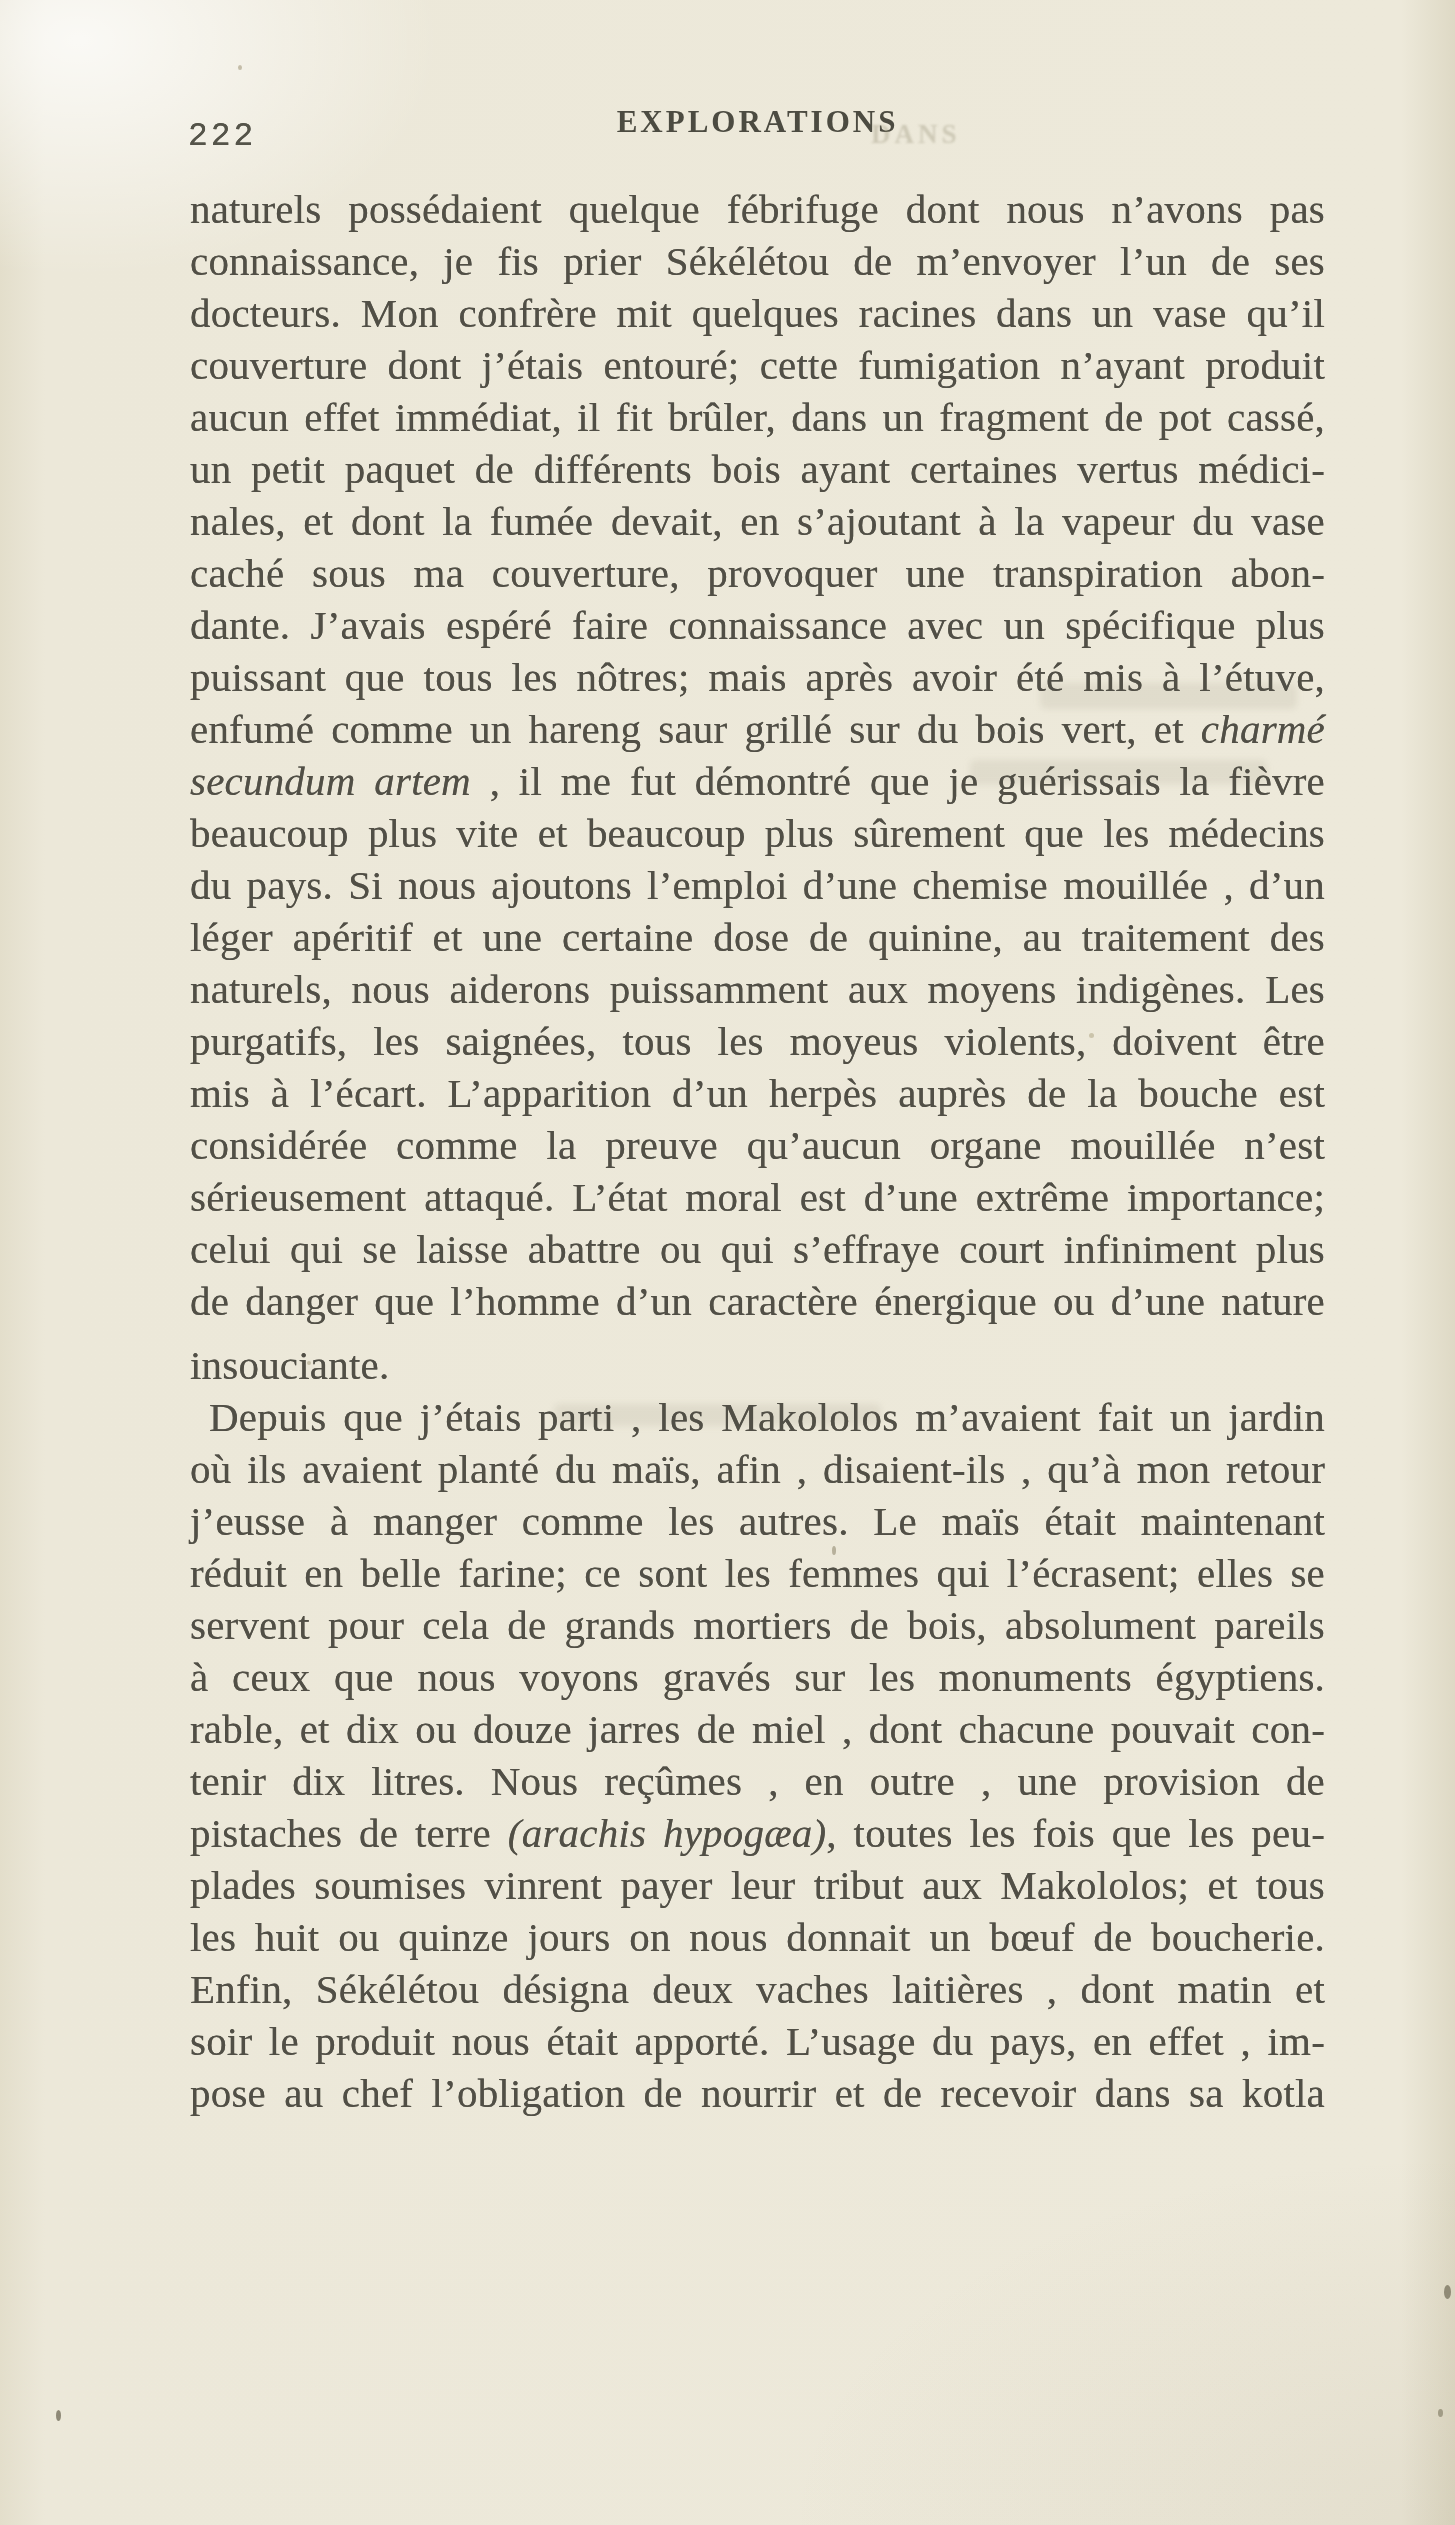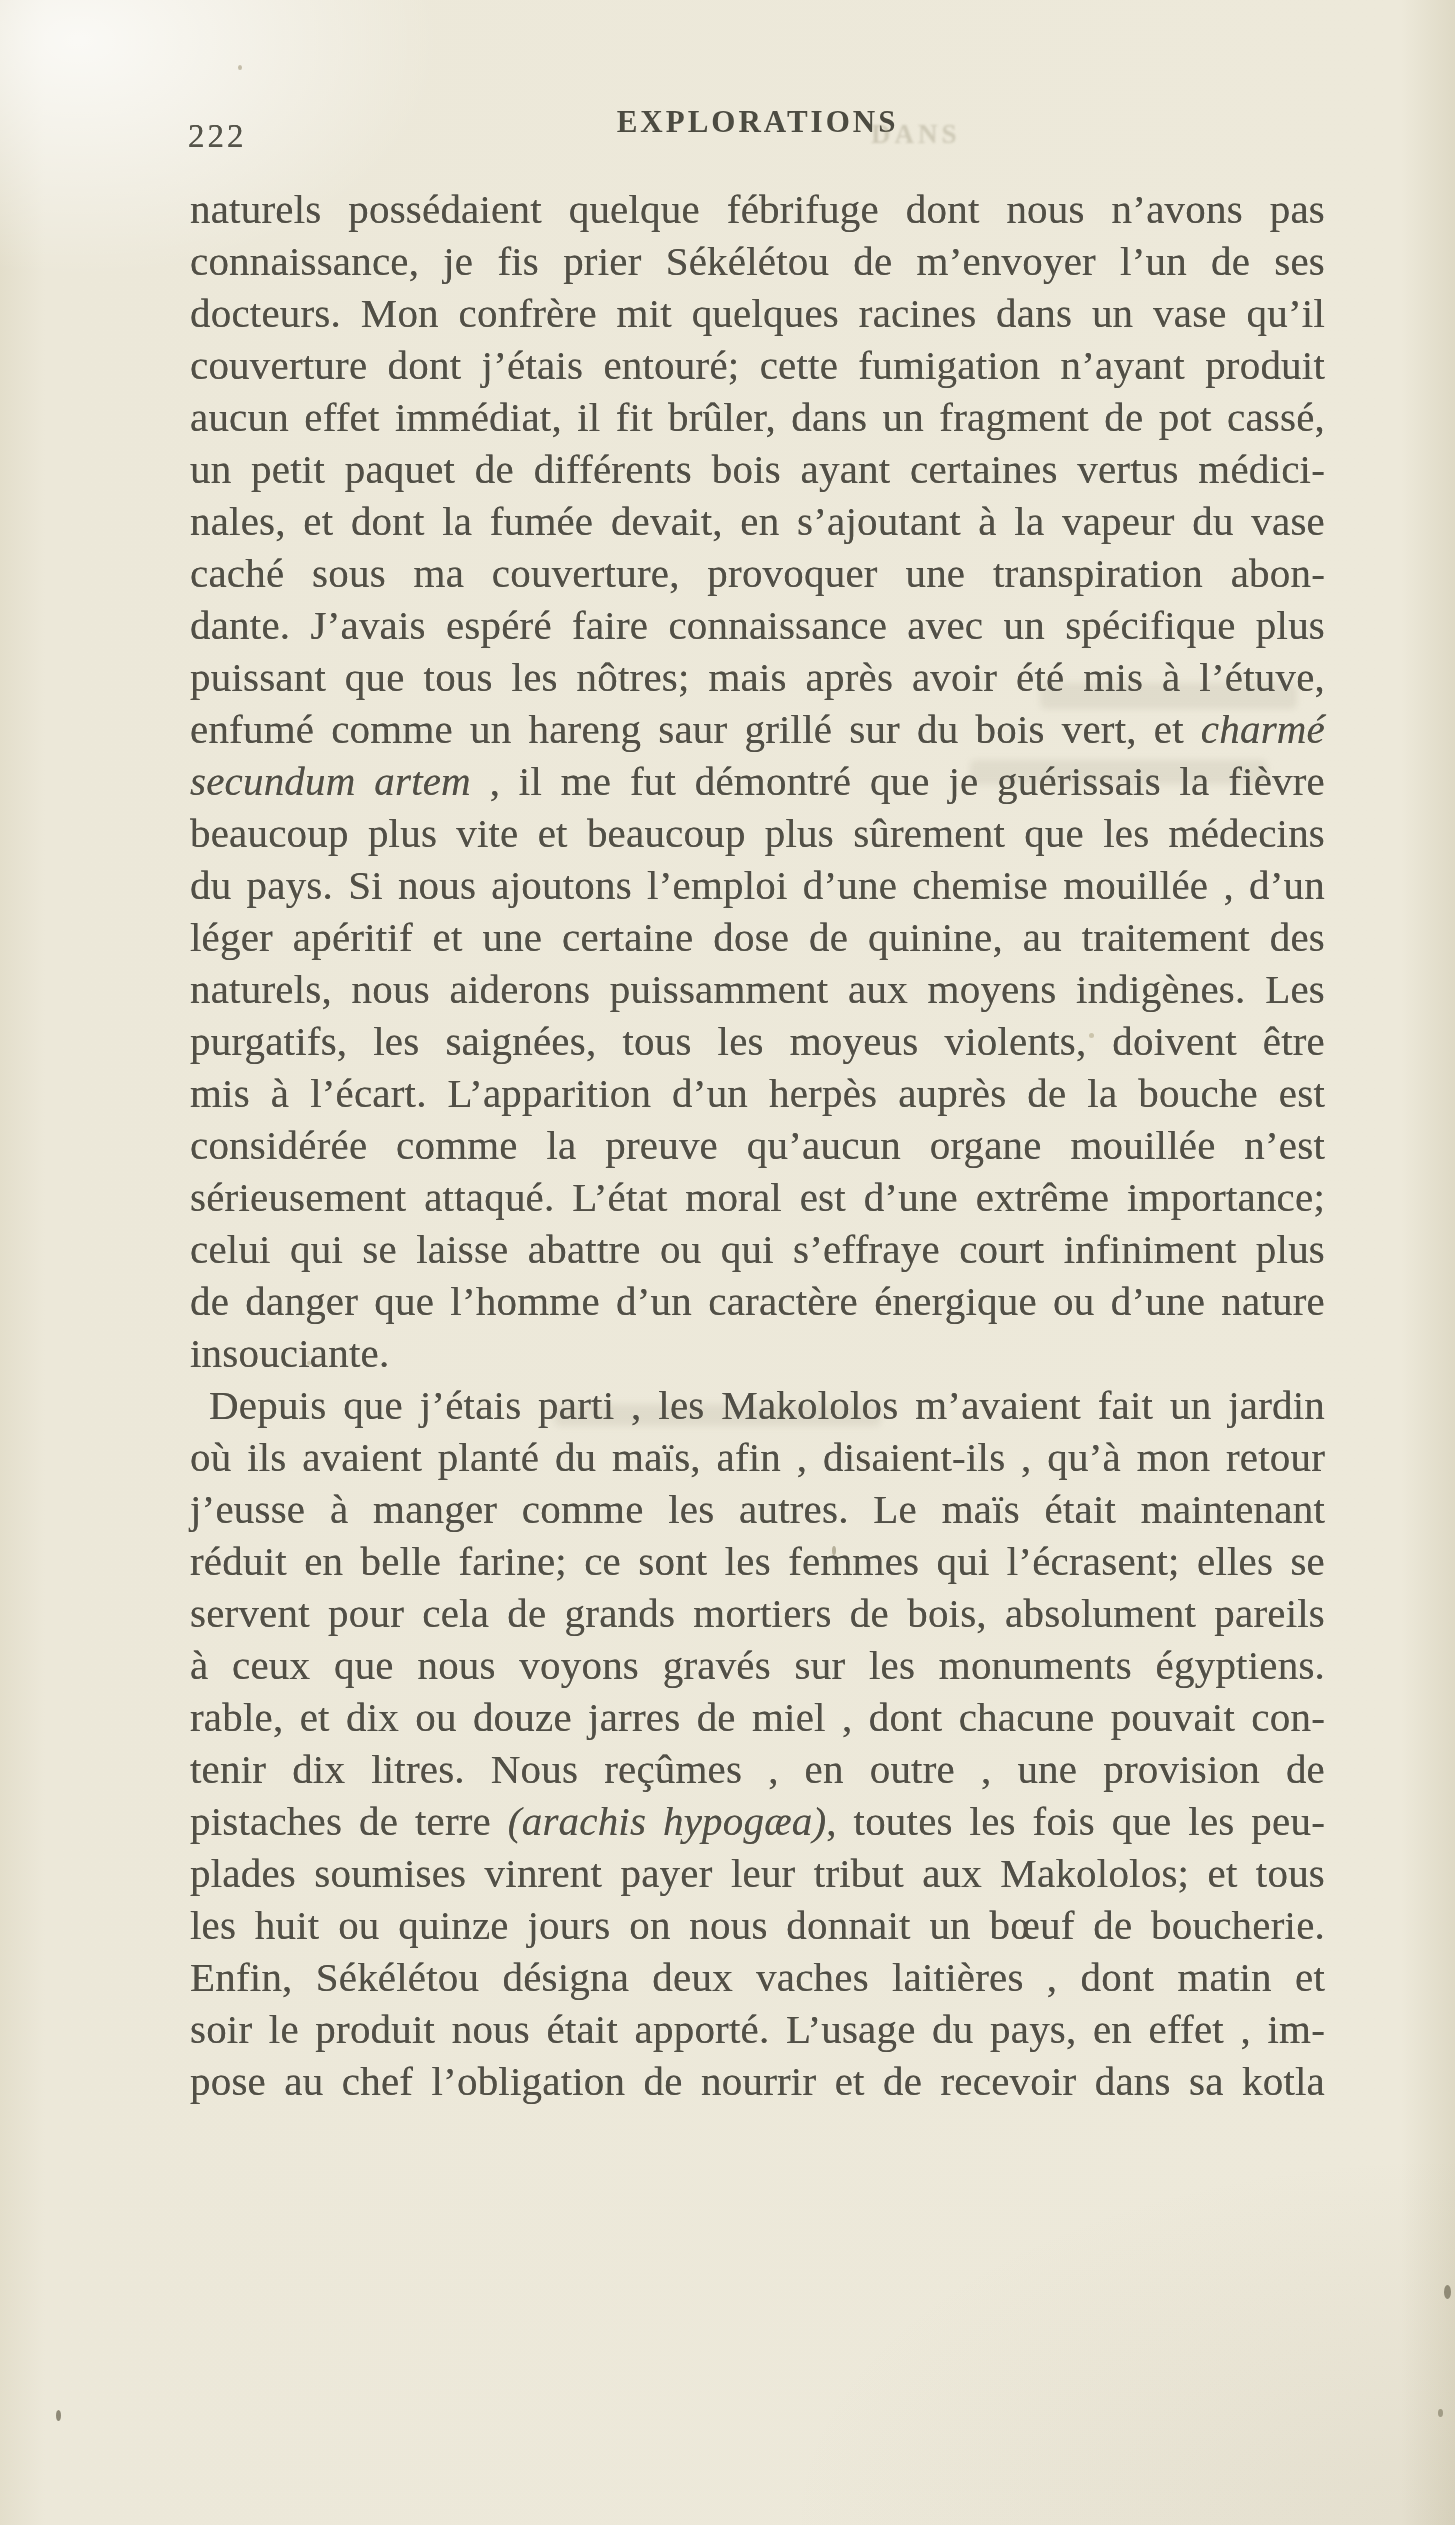--- a/index.html
+++ b/index.html
@@ -13,20 +13,21 @@
       linear-gradient(90deg, #e3decb 0px, #ece8d9 45px, #ede9da 1401px, #ded9c5 1455px),
       #ece8d9;
     font-family:"Liberation Serif","DejaVu Serif",serif;
     color:#514f46;
   }
   
   .pagenum{
     position:absolute;left:188px;top:118px;
     font-size:33px;letter-spacing:3px;color:#55544a;
     text-shadow:0 0 0.5px #55544a;
+    font-family:Liberation Mono, monospace;
   }
   .runhead{
     position:absolute;left:190px;top:104px;width:1135px;
     text-align:center;font-size:31px;font-weight:700;
     letter-spacing:3px;color:#4c4b41;
   }
   .ghost{
     position:absolute;left:871px;top:119px;
     font-size:27px;font-weight:700;letter-spacing:4px;
     color:rgba(150,143,118,0.35);filter:blur(1.2px);
@@ -41,21 +42,21 @@
     font-size:41px;line-height:52px;
     letter-spacing:0.2px;
     color:#514f46;
     text-shadow:0 0 0.6px rgba(81,79,70,0.8);
   }
   .line{
     text-align:justify;
     text-align-last:justify;
     height:52px;overflow:visible;white-space:nowrap;
   }
-  .line.last{text-align-last:left;}
+  .line.last{text-align-last:left;margin-top:12px;}
   .line.indent{text-indent:19px;}
   .it{font-style:italic;}
   
   .speck{position:absolute;border-radius:50%;}
 </style>
 </head>
 <body>
 
 <div id="page">
 

